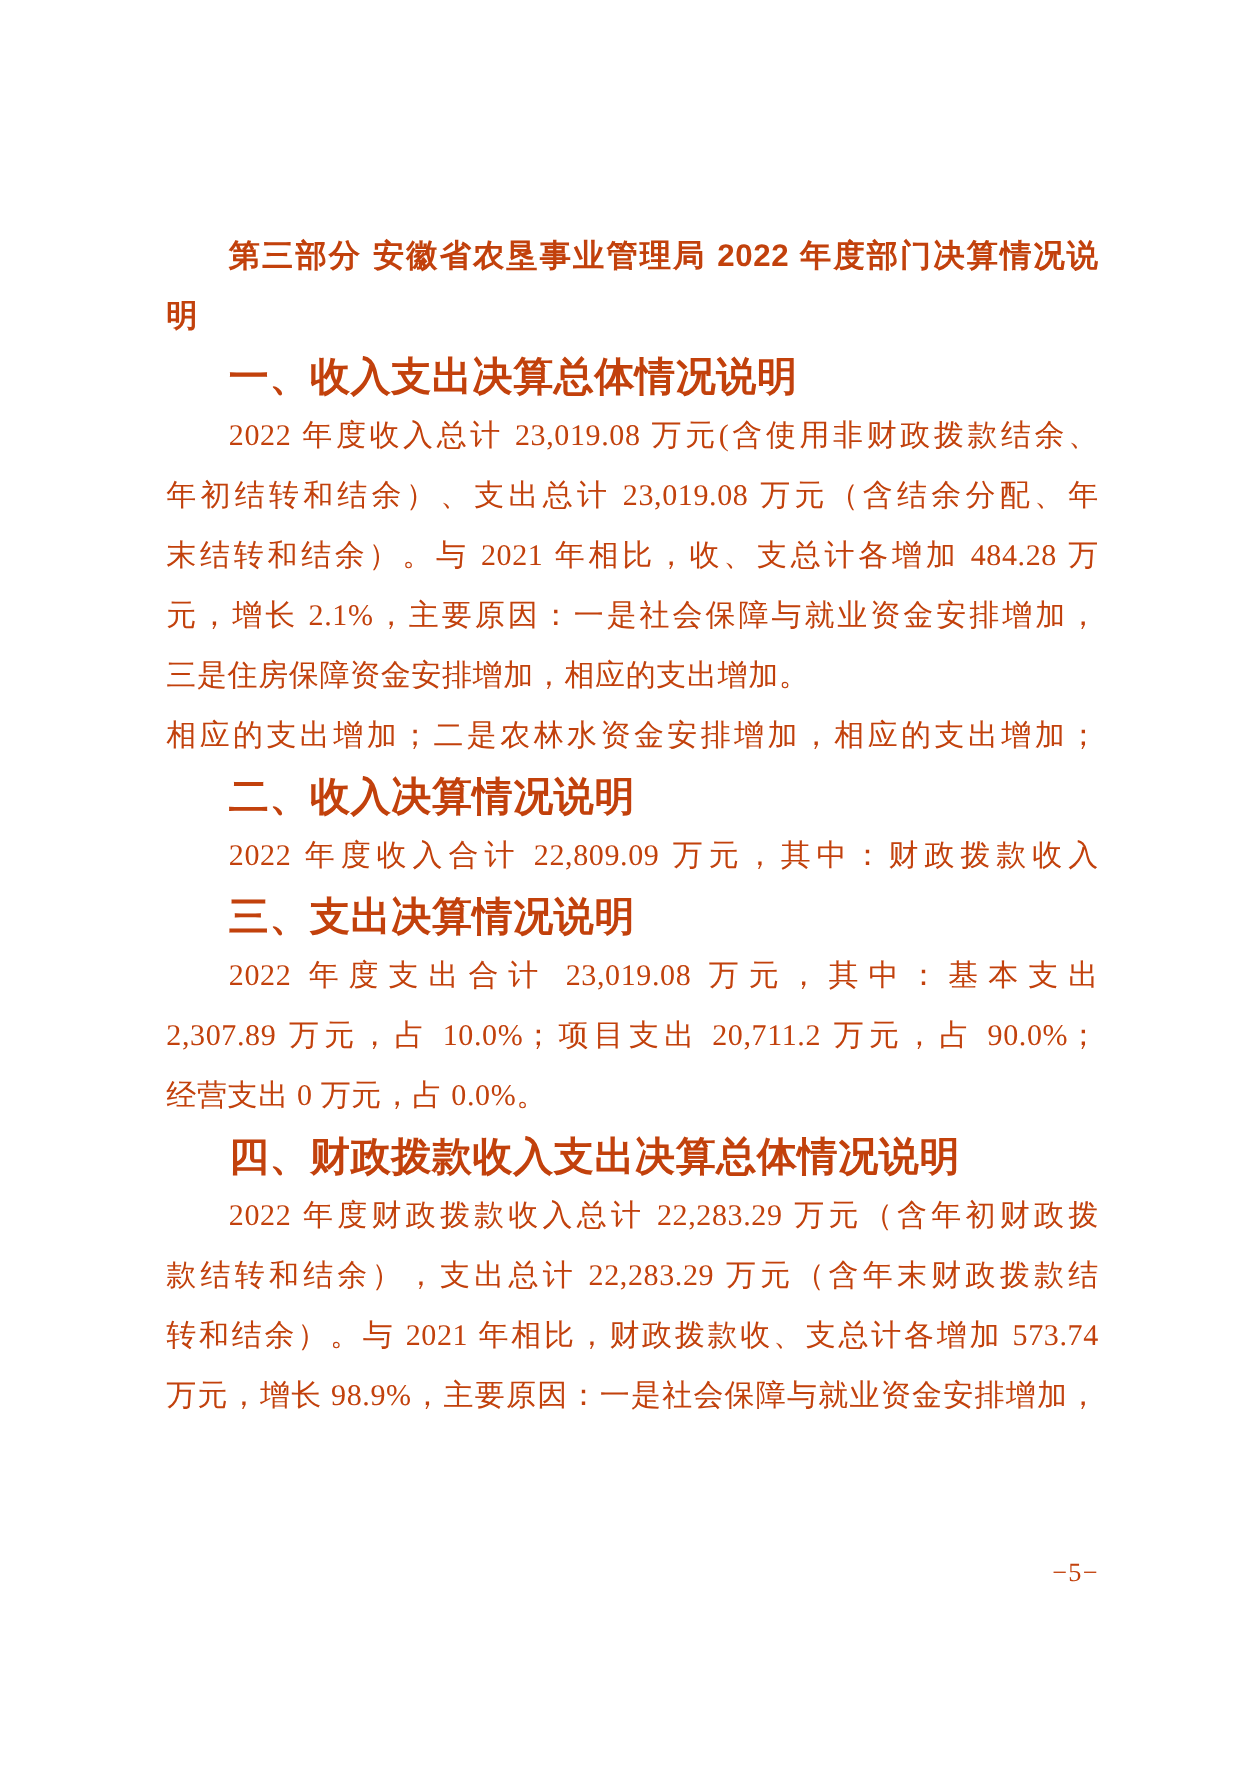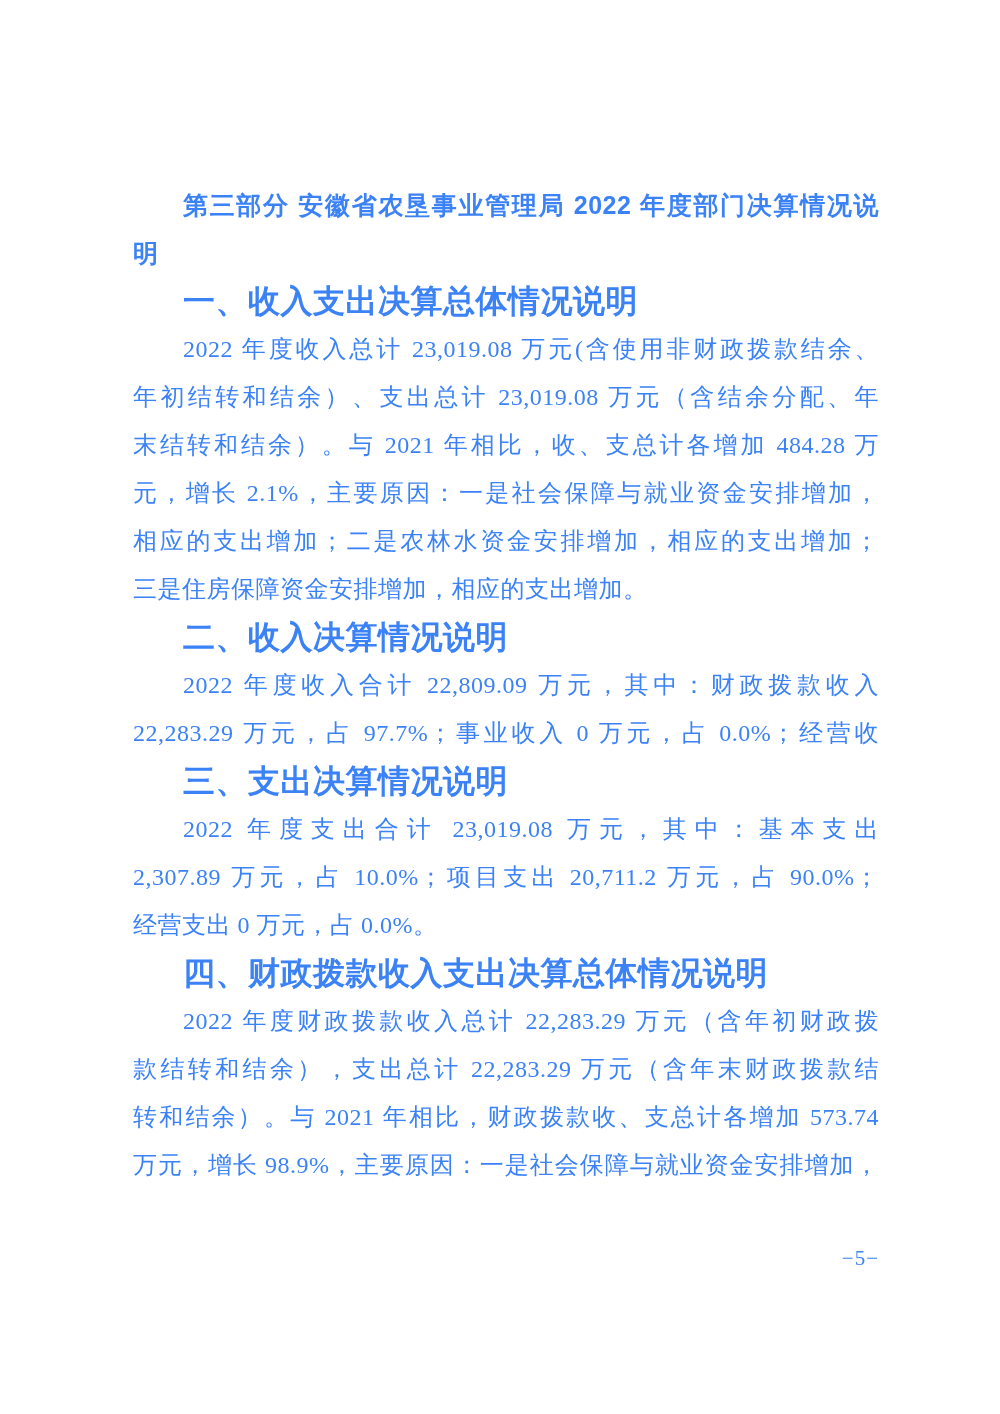--- a/index.html
+++ b/index.html
@@ -5,21 +5,21 @@
   html, body {
     margin: 0;
     padding: 0;
     background: #ffffff;
   }
   .page {
     position: relative;
     width: 1000px;
     height: 1414px;
     background: #ffffff;
-    color: #3b82f6;
+    color: #c2410c;
     font-family: "Liberation Serif", "DejaVu Serif", serif;
     overflow: hidden;
   }
   .content {
     position: absolute;
     left: 133px;
     top: 181px;
     width: 746px;
   }
   .line {
@@ -68,26 +68,25 @@
 <div class="page">
   <div class="content">
     <div class="line title ind just">第三部分 安徽省农垦事业管理局 2022 年度部门决算情况说</div>
     <div class="line title">明</div>
 
     <div class="line head ind">一、收入支出决算总体情况说明</div>
     <div class="line ind just">2022 年度收入总计 23,019.08 万元(含使用非财政拨款结余、</div>
     <div class="line just">年初结转和结余）、支出总计 23,019.08 万元（含结余分配、年</div>
     <div class="line just">末结转和结余）。与 2021 年相比，收、支总计各增加 484.28 万</div>
     <div class="line just">元，增长 2.1%，主要原因：一是社会保障与就业资金安排增加，</div>
+    <div class="line">三是住房保障资金安排增加，相应的支出增加。</div>
     <div class="line just">相应的支出增加；二是农林水资金安排增加，相应的支出增加；</div>
-    <div class="line">三是住房保障资金安排增加，相应的支出增加。</div>
 
     <div class="line head ind">二、收入决算情况说明</div>
     <div class="line ind just">2022 年度收入合计 22,809.09 万元，其中：财政拨款收入</div>
-    <div class="line just">22,283.29 万元，占 97.7%；事业收入 0 万元，占 0.0%；经营收</div>
 
     <div class="line head ind">三、支出决算情况说明</div>
     <div class="line ind just">2022 年度支出合计 23,019.08 万元，其中：基本支出</div>
     <div class="line just">2,307.89 万元，占 10.0%；项目支出 20,711.2 万元，占 90.0%；</div>
     <div class="line">经营支出 0 万元，占 0.0%。</div>
 
     <div class="line head ind">四、财政拨款收入支出决算总体情况说明</div>
     <div class="line ind just">2022 年度财政拨款收入总计 22,283.29 万元（含年初财政拨</div>
     <div class="line just">款结转和结余），支出总计 22,283.29 万元（含年末财政拨款结</div>
     <div class="line just">转和结余）。与 2021 年相比，财政拨款收、支总计各增加 573.74</div>

